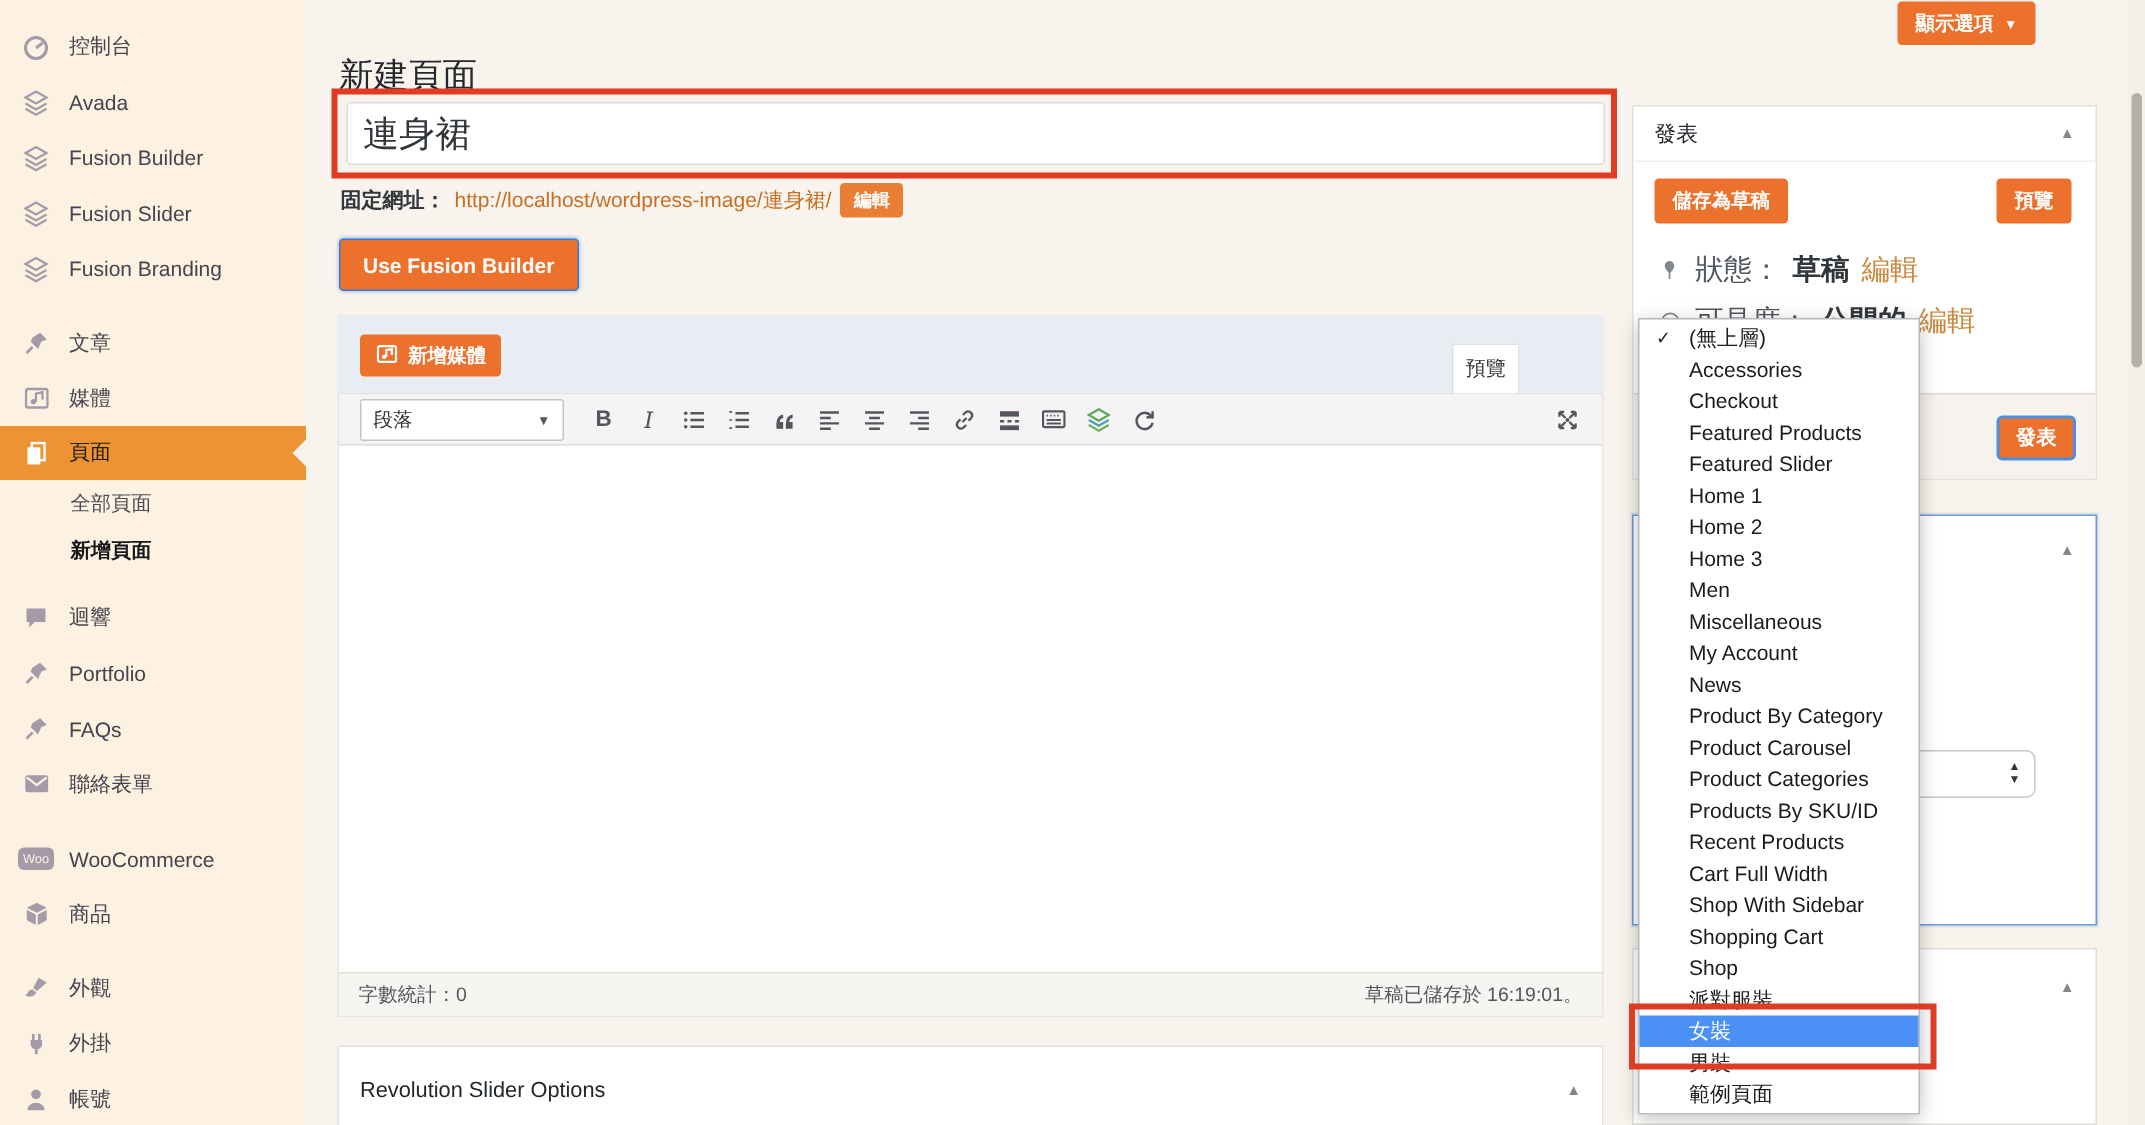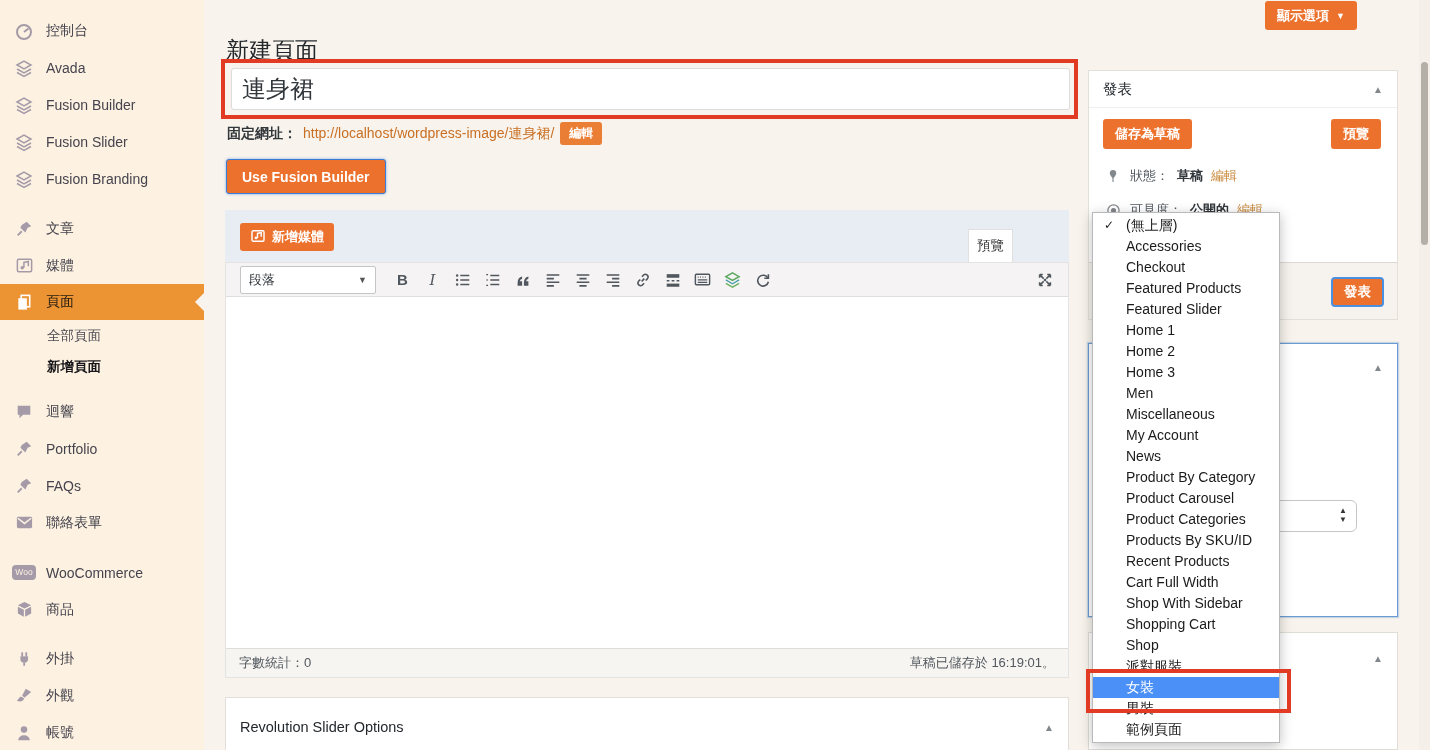--- a/index.html
+++ b/index.html
@@ -44,21 +44,21 @@
   
   #revbox{position:absolute;left:225px;top:697px;width:844px;height:60px;background:#fff;border:1px solid #e2dfda;box-sizing:border-box;display:flex;align-items:center;justify-content:space-between;padding:0 14px;font-size:14.5px;color:#23282d;}
   .toggle{color:#82878c;font-size:10px;cursor:pointer;}
   
   #screen-options{position:absolute;left:1265px;top:1px;height:29px;padding:0 12px;background:#ec712c;color:#fff;font-size:13px;font-weight:bold;border-radius:3px;display:flex;align-items:center;gap:7px;cursor:pointer;}
   #screen-options .caret{font-size:9px;}
   #pubbox{position:absolute;left:1088px;top:70px;width:310px;height:250px;background:#fff;border:1px solid #e3e0da;box-sizing:border-box;}
   .box-head{height:36px;display:flex;align-items:center;justify-content:space-between;padding:0 14px;border-bottom:1px solid #efefef;font-size:14.5px;color:#23282d;}
   #save-draft{position:absolute;left:14px;top:48px;height:30px;padding:0 12px;background:#ec712c;color:#fff;font-weight:bold;font-size:13px;border-radius:3px;display:flex;align-items:center;cursor:pointer;}
   #preview-btn{position:absolute;right:16px;top:48px;height:30px;padding:0 12px;background:#ec712c;color:#fff;font-weight:bold;font-size:13px;border-radius:3px;display:flex;align-items:center;cursor:pointer;}
-  .pub-row{position:absolute;left:17px;display:flex;align-items:center;gap:8px;font-size:13px;color:#50575e;}
+  .pub-row{position:absolute;left:17px;display:flex;align-items:center;gap:8px;font-size:19px;color:#50575e;}
   .pub-row .ricon{color:#82878c;width:16px;display:flex;}
   .pub-row b{color:#32373c;}
   .pub-row a{color:#c98a3f;text-decoration:none;}
   #pub-foot{position:absolute;left:0;right:0;bottom:0;height:56px;background:#f6f3ee;border-top:1px solid #ddd9d2;}
   #publish-btn{position:absolute;right:13px;bottom:12px;height:30px;padding:0 11px;background:#ec712c;color:#fff;font-weight:bold;font-size:13.5px;border:2px solid #4a90e2;border-radius:4px;display:flex;align-items:center;cursor:pointer;box-sizing:border-box;}
   #attrbox{position:absolute;left:1088px;top:343px;width:310px;height:274px;background:#fff;border:1px solid #6b9bd2;box-shadow:0 0 1px 1px rgba(107,155,210,.35);box-sizing:border-box;}
   #attrbox .toggle{position:absolute;right:14px;top:18px;}
   #attr-select{position:absolute;left:48px;top:156px;width:220px;height:32px;background:#fff;border:1px solid #c6c6c6;border-radius:6px;box-sizing:border-box;cursor:pointer;}
   .stepper{position:absolute;right:9px;top:6px;display:flex;flex-direction:column;gap:1px;color:#333;font-size:8px;line-height:1;}
   #botbox{position:absolute;left:1088px;top:632px;width:310px;height:118px;background:#fff;border:1px solid #e0ddd7;box-sizing:border-box;}
@@ -211,35 +211,35 @@
           <path d="M3 7 L9.3 10.2 V17.5 L3 14.2 Z"></path>
           <path d="M17 7 L10.7 10.2 V17.5 L17 14.2 Z"></path>
         </svg>
       </span>
     <span>商品</span>
   </div>
   <div class="gap12"></div>
   <div class="mi">
     <span class="ico">
         <svg width="18" height="18" viewBox="0 0 20 20" fill="currentColor">
+          <path d="M12 2 L18 5.5 L10.5 12 L8 9.5 Z"></path>
+          <path d="M7.2 10.8 c-3 0 -2.8 3 -5.2 4.2 c3 2 7.2 1 8.2 -2.2 Z"></path>
+        </svg>
+      </span>
+    <span>外觀</span>
+  </div>
+  <div class="mi">
+    <span class="ico">
+        <svg width="18" height="18" viewBox="0 0 20 20" fill="currentColor">
           <path d="M8 2.5 v4.5 M12.5 2.5 v4.5" stroke="currentColor" stroke-width="2" fill="none"></path>
           <path d="M6 7 h8.5 v3 a4.2 4.2 0 0 1 -4.2 4.2 A4.2 4.2 0 0 1 6 10 Z"></path>
           <path d="M10.2 14 v3.5" stroke="currentColor" stroke-width="2"></path>
         </svg>
       </span>
     <span>外掛</span>
-  </div>
-  <div class="mi">
-    <span class="ico">
-        <svg width="18" height="18" viewBox="0 0 20 20" fill="currentColor">
-          <path d="M12 2 L18 5.5 L10.5 12 L8 9.5 Z"></path>
-          <path d="M7.2 10.8 c-3 0 -2.8 3 -5.2 4.2 c3 2 7.2 1 8.2 -2.2 Z"></path>
-        </svg>
-      </span>
-    <span>外觀</span>
   </div>
   <div class="mi">
     <span class="ico">
         <svg width="18" height="18" viewBox="0 0 20 20" fill="currentColor">
           <circle cx="10" cy="6.2" r="3.6"></circle>
           <path d="M3.5 18 a6.5 5.6 0 0 1 13 0 Z"></path>
         </svg>
       </span>
     <span>帳號</span>
   </div>

